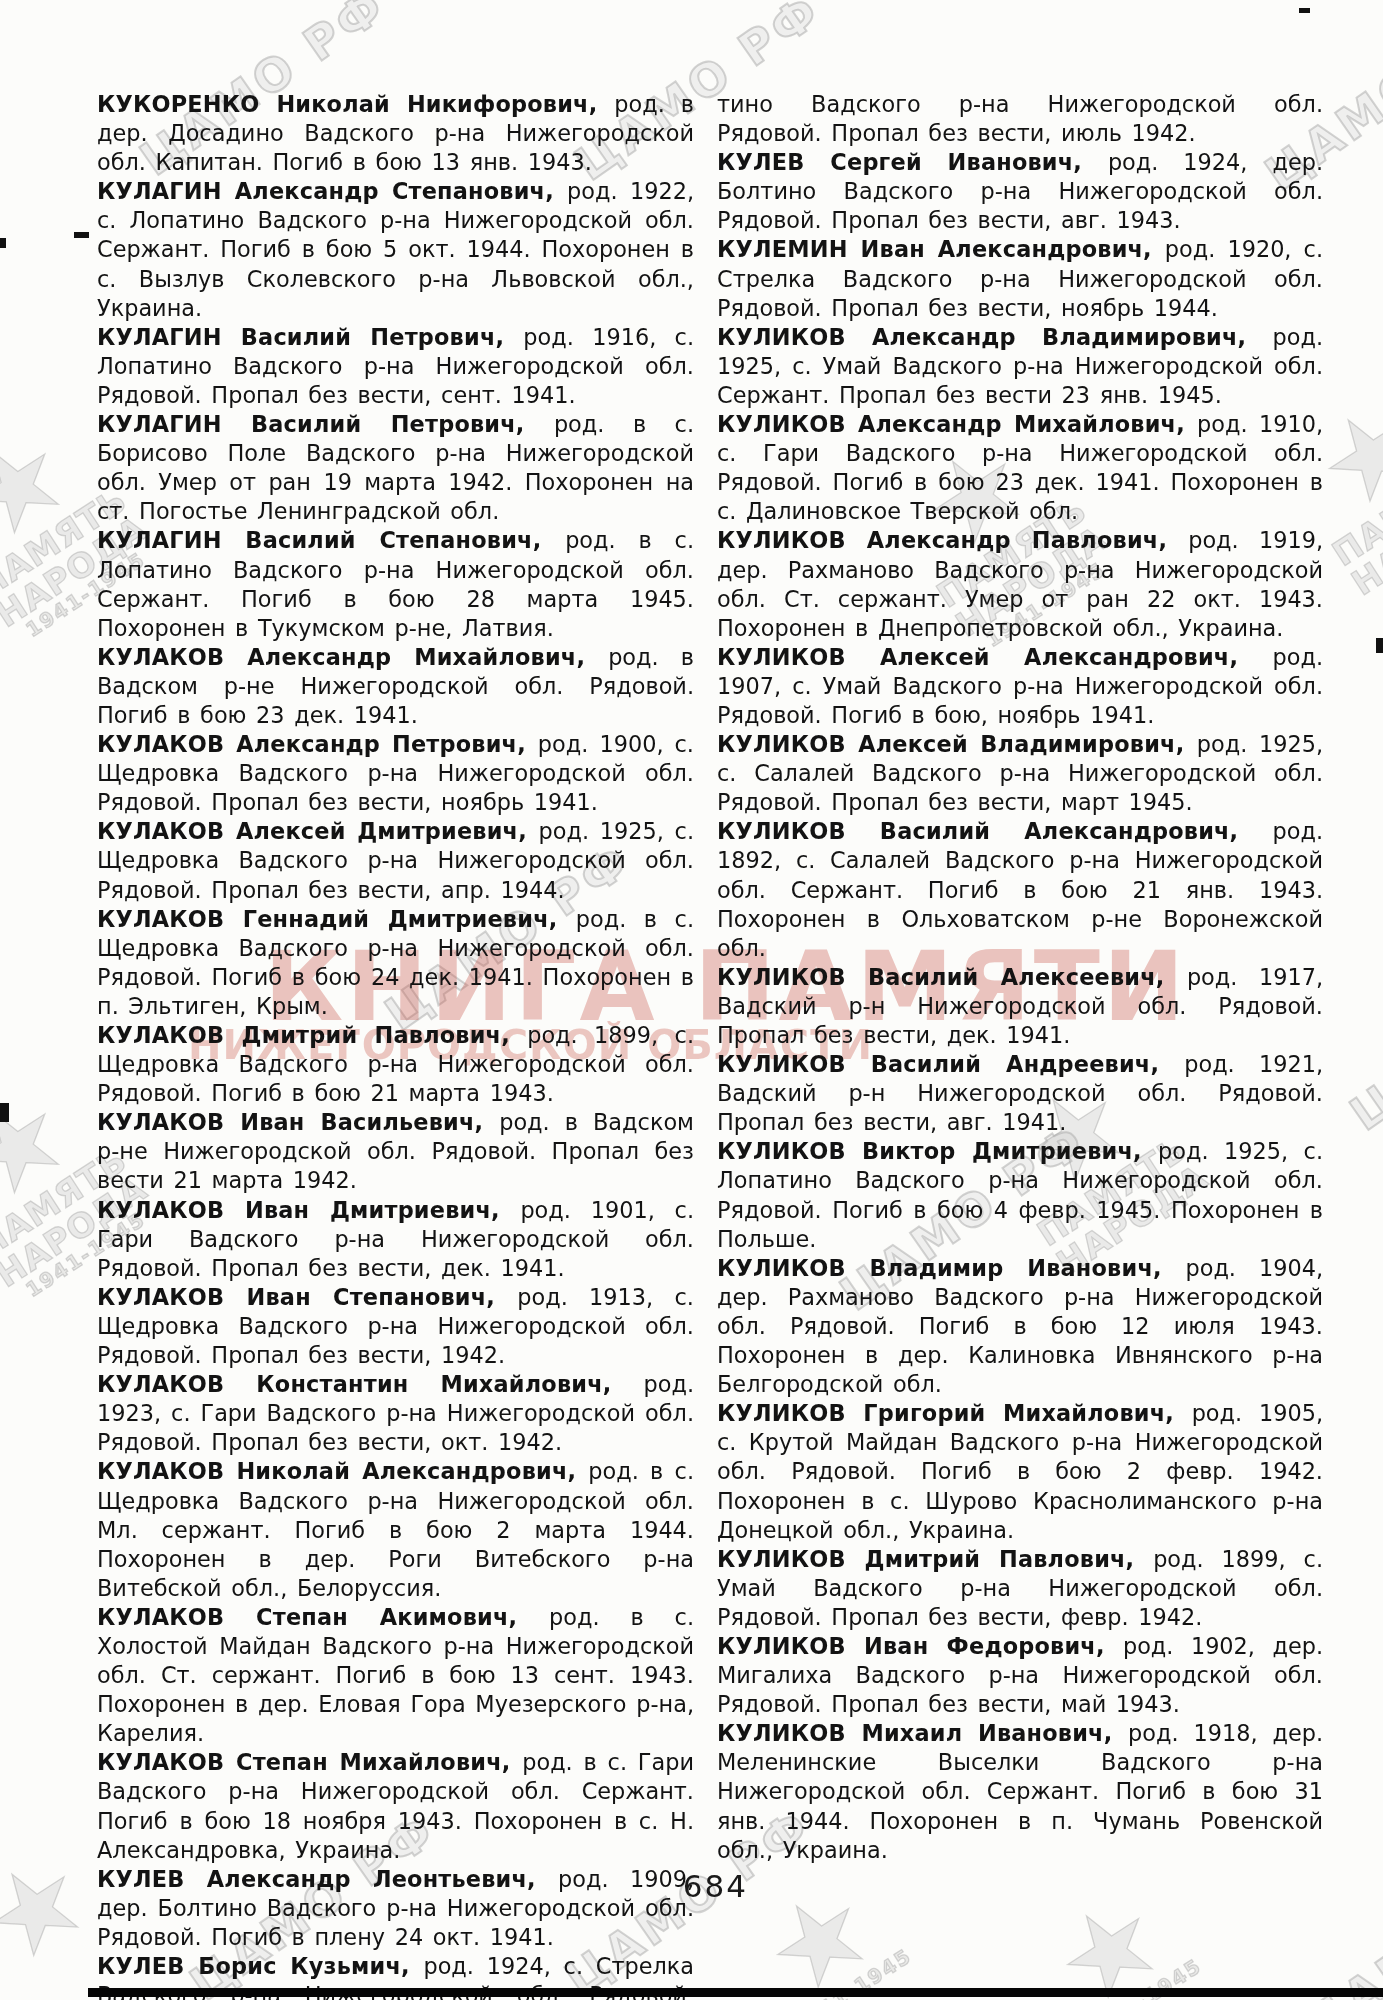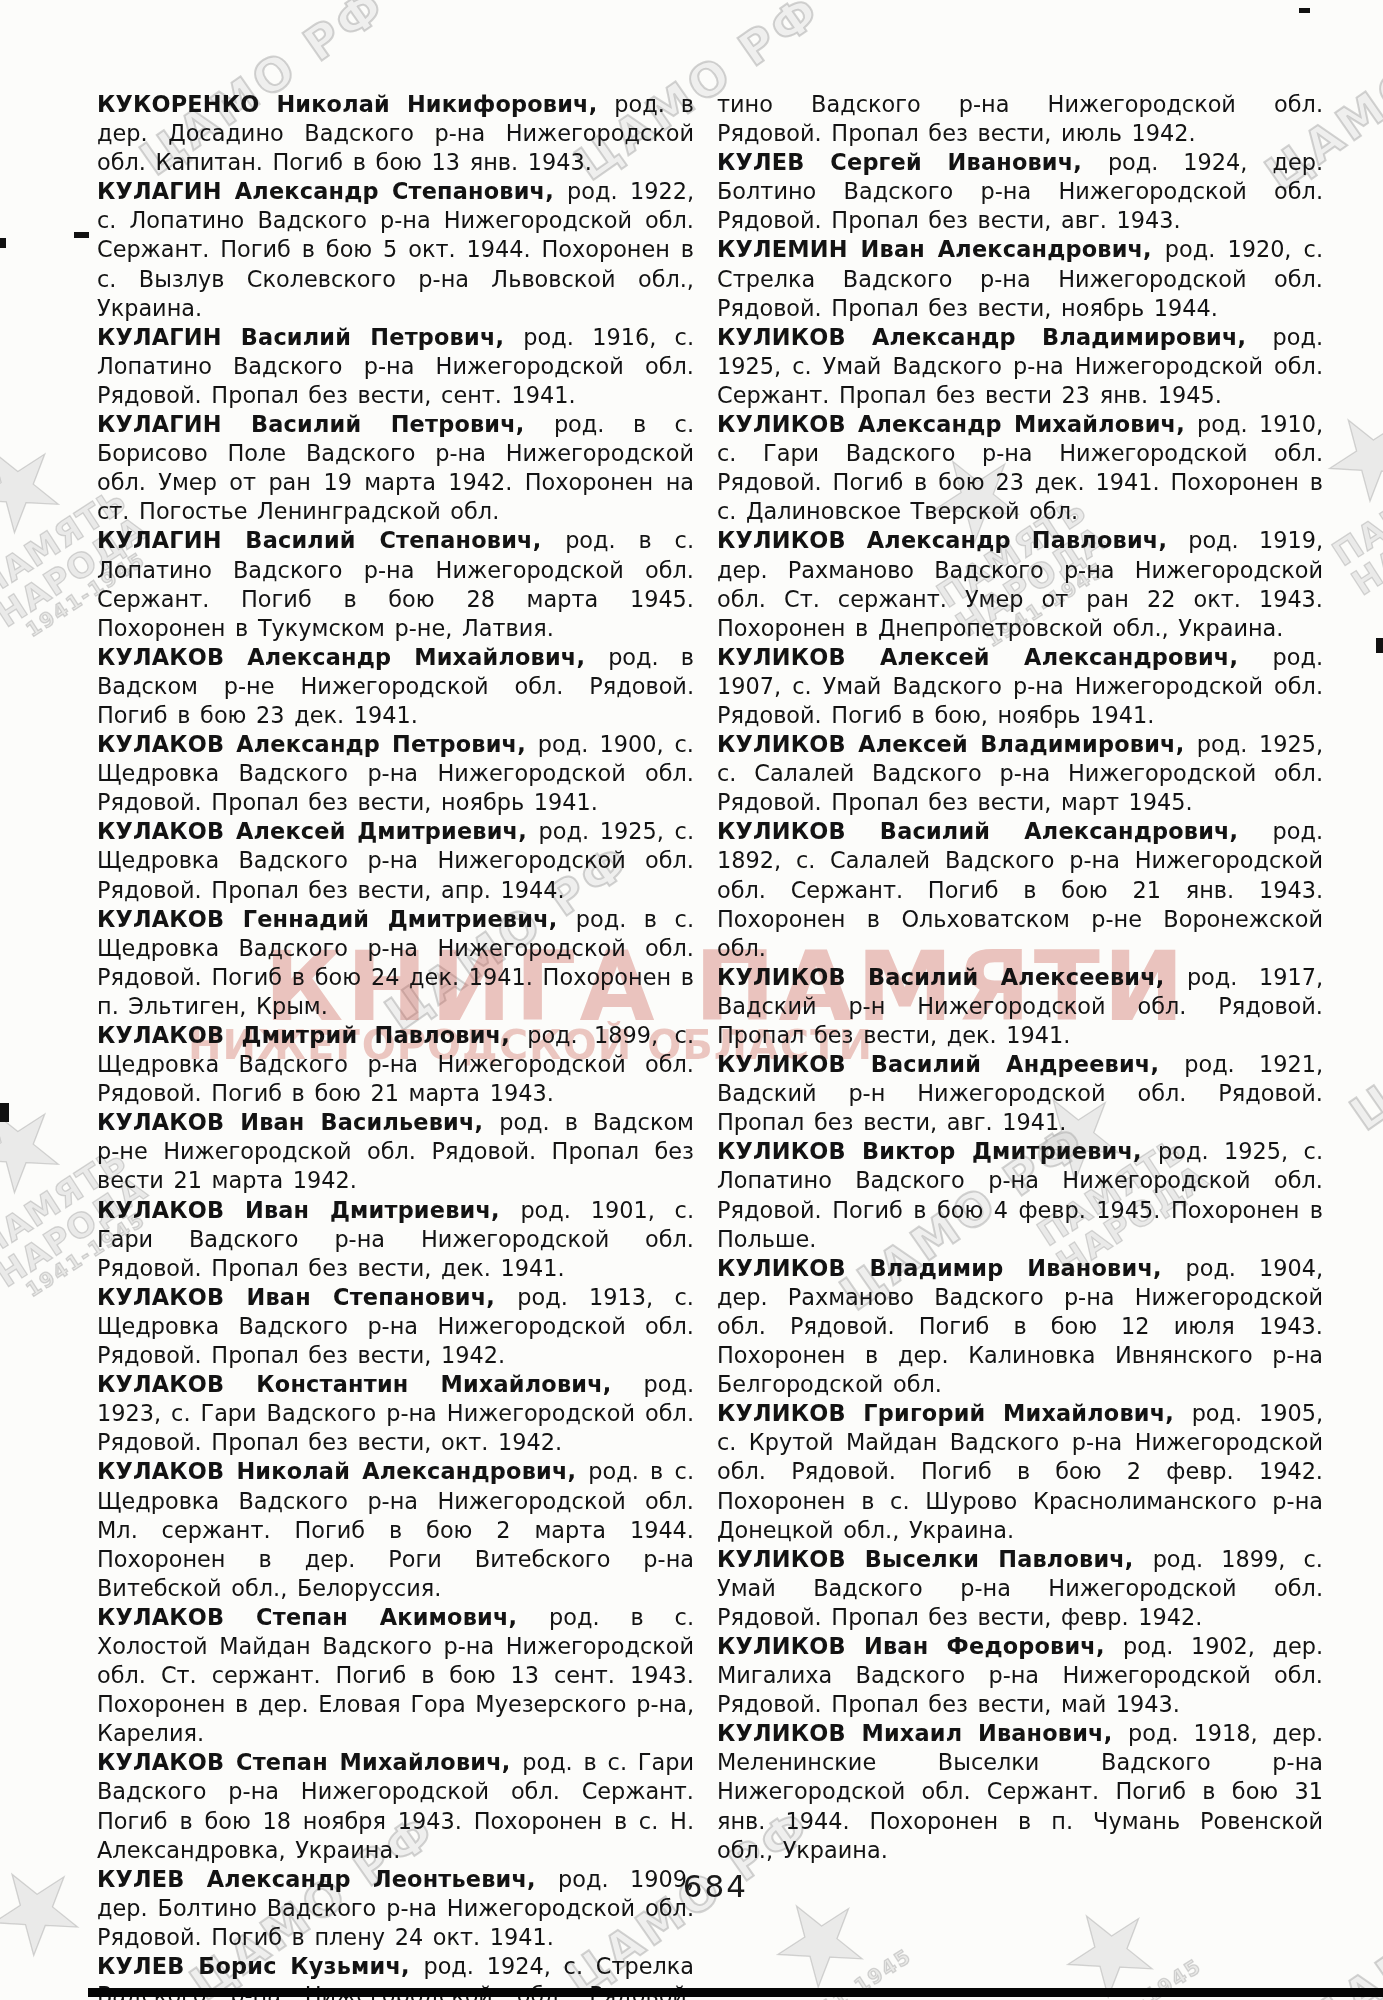--- a/index.html
+++ b/index.html
@@ -225,21 +225,21 @@
       <p class="entry">
     <span class="entry-name">КУЛИКОВ Виктор Дмитриевич,</span><span class="entry-text">род. 1925, с. Лопатино Вадского р-на Нижегородской обл. Рядовой. Погиб в бою 4 февр. 1945. Похоронен в Польше.</span>
   </p>
       <p class="entry">
     <span class="entry-name">КУЛИКОВ Владимир Иванович,</span><span class="entry-text">род. 1904, дер. Рахманово Вадского р-на Нижегородской обл. Рядовой. Погиб в бою 12 июля 1943. Похоронен в дер. Калиновка Ивнянского р-на Белгородской обл.</span>
   </p>
       <p class="entry">
     <span class="entry-name">КУЛИКОВ Григорий Михайлович,</span><span class="entry-text">род. 1905, с. Крутой Майдан Вадского р-на Нижегородской обл. Рядовой. Погиб в бою 2 февр. 1942. Похоронен в с. Шурово Краснолиманского р-на Донецкой обл., Украина.</span>
   </p>
       <p class="entry">
-    <span class="entry-name">КУЛИКОВ Выселки Павлович,</span><span class="entry-text">род. 1899, с. Умай Вадского р-на Нижегородской обл. Рядовой. Пропал без вести, февр. 1942.</span>
+    <span class="entry-name">КУЛИКОВ Дмитрий Павлович,</span><span class="entry-text">род. 1899, с. Умай Вадского р-на Нижегородской обл. Рядовой. Пропал без вести, февр. 1942.</span>
   </p>
       <p class="entry">
     <span class="entry-name">КУЛИКОВ Иван Федорович,</span><span class="entry-text">род. 1902, дер. Мигалиха Вадского р-на Нижегородской обл. Рядовой. Пропал без вести, май 1943.</span>
   </p>
       <p class="entry">
     <span class="entry-name">КУЛИКОВ Михаил Иванович,</span><span class="entry-text">род. 1918, дер. Меленинские Выселки Вадского р-на Нижегородской обл. Сержант. Погиб в бою 31 янв. 1944. Похоронен в п. Чумань Ровенской обл., Украина.</span>
   </p>
     </div>
 
   <div class="page-number">684</div>

